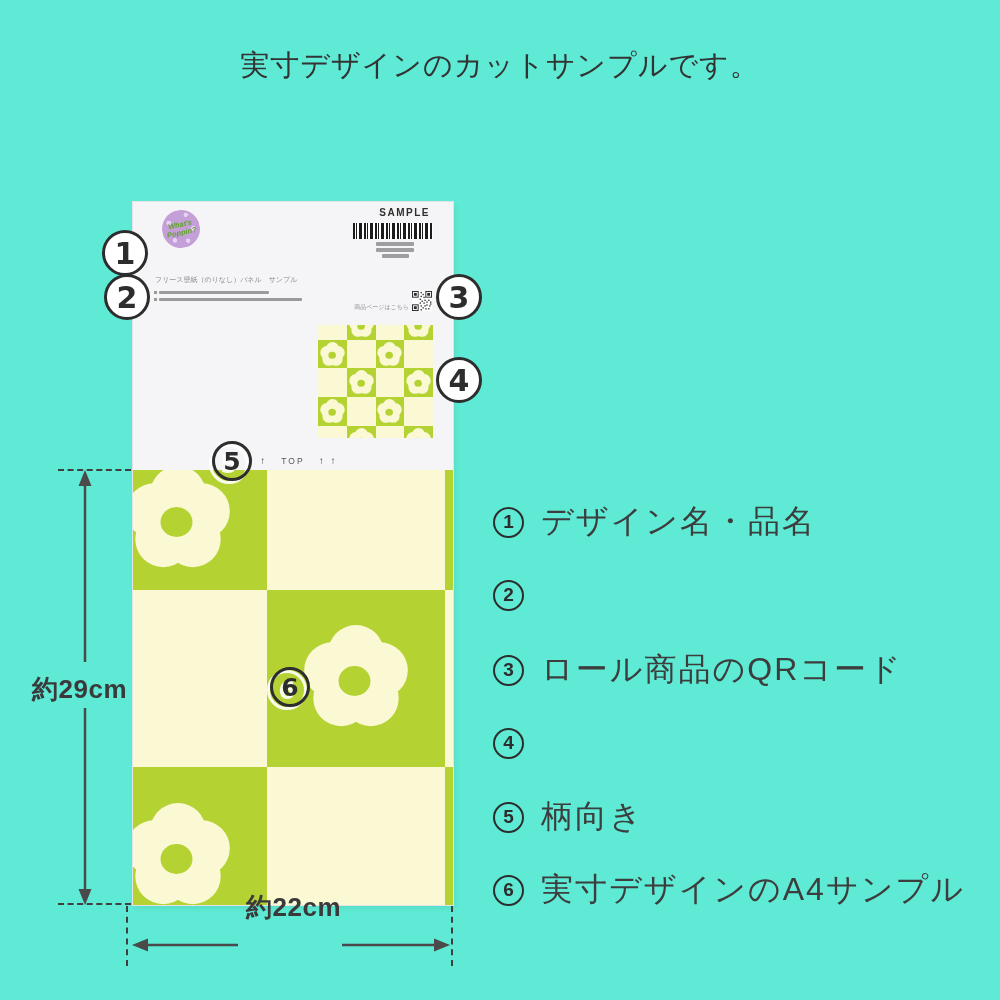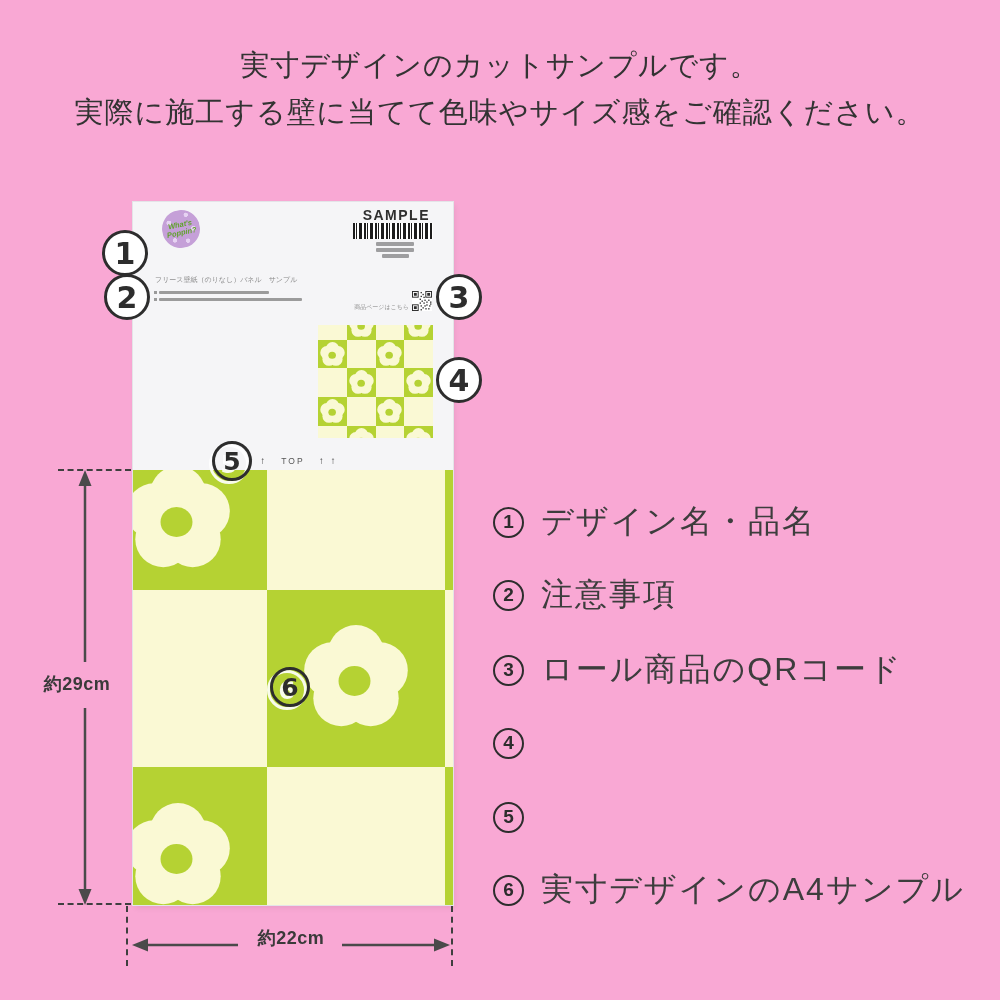--- a/index.html
+++ b/index.html
@@ -1,35 +1,35 @@
 <!DOCTYPE html>
 <html style="--green: #b5d233; --cream: #faf9d4; --cardbg: #f5f5f7; --badge: #c5a0d8; --badgetext: #61a22d; --stroke: #2d2d2d;"><head>
 <meta charset="utf-8">
 <style>
   html,body{margin:0;padding:0;background:#fff;}
-  .canvas{position:relative;width:1000px;height:1000px;background:#f9a8d4;overflow:hidden;
+  .canvas{position:relative;width:1000px;height:1000px;background:#5eead4;overflow:hidden;
           font-family:"Liberation Sans","DejaVu Sans",sans-serif;color:#333;}
   
   .heading{position:absolute;top:42px;left:0;width:1000px;text-align:center;
            font-size:29px;line-height:47px;letter-spacing:1px;color:#333;}
   
   .card{position:absolute;left:133px;top:202px;width:320px;height:703px;background:var(--cardbg);
         box-shadow:0 0 0 1px #e4e4e8, 2px 3px 6px rgba(0,0,0,.07);}
   .badge{position:absolute;left:29px;top:8px;width:38px;height:38px;border-radius:50%;
          transform:rotate(-12deg);display:flex;align-items:center;justify-content:center;
          background:
           radial-gradient(circle at 22% 28%, #e6d2f2 0 2.2px, transparent 2.6px),
           radial-gradient(circle at 70% 16%, #e6d2f2 0 2px, transparent 2.4px),
           radial-gradient(circle at 82% 55%, #e6d2f2 0 2.2px, transparent 2.6px),
           radial-gradient(circle at 28% 76%, #e6d2f2 0 2px, transparent 2.4px),
           radial-gradient(circle at 62% 84%, #e6d2f2 0 2px, transparent 2.4px),
           var(--badge);}
   .badge-text{color:var(--badgetext);font-size:7.5px;line-height:8px;font-weight:bold;
               font-style:italic;text-align:center;}
-  .sample-label{position:absolute;right:23px;top:5px;font-size:14px;font-weight:bold;
+  .sample-label{position:absolute;right:23px;top:5px;font-size:10px;font-weight:bold;
                 letter-spacing:1.5px;color:#2f2f2f;}
   .barcode{position:absolute;left:220px;top:21px;width:80px;height:16px;
            background:repeating-linear-gradient(90deg,#1c1c1c 0 2px,#fff 2px 3px,#1c1c1c 3px 4px,
            #fff 4px 6px,#1c1c1c 6px 9px,#fff 9px 11px);}
   .bc-bar{position:absolute;background:#9e9ea0;height:4px;border-radius:1px;}
   .b1{left:243px;top:40px;width:38px;} .b2{left:243px;top:46px;width:38px;} .b3{left:249px;top:52px;width:27px;}
   .product-title{position:absolute;left:22px;top:50px;font-size:12.5px;font-weight:bold;
                  color:#2e2e2e;letter-spacing:.5px;white-space:nowrap;}
   .product-subtitle{position:absolute;left:22px;top:73px;font-size:7px;color:#8a8a8a;white-space:nowrap;}
   .note-dot{position:absolute;width:2.5px;height:2.5px;background:#9b9b9b;}
@@ -54,24 +54,24 @@
   .cell-cream{background:var(--cream);} .cell-green{background:var(--green);}
   .pattern-inner .cell:first-child svg{transform:translateY(18px);}
   
   .hdash{position:absolute;width:73px;height:0;border-top:2px dashed #3f3f3f;}
   .hd1{left:58px;top:469px;} .hd2{left:58px;top:903px;}
   .vdash{position:absolute;height:60px;width:0;border-left:2px dashed #3f3f3f;}
   .vd1{left:126px;top:906px;} .vd2{left:451px;top:906px;}
   
   .dim-v{position:absolute;left:55px;top:465px;}
   .dim-h{position:absolute;left:125px;top:930px;}
-  .dim-label{position:absolute;font-size:18px;font-weight:bold;color:#3a3a3a;
-             text-align:center;letter-spacing:.5px;}
+  .dim-label{position:absolute;font-size:26px;font-weight:bold;color:#3a3a3a;
+             text-align:right;letter-spacing:.5px;}
   .dl-v{left:27px;top:672px;width:100px;}
-  .dl-h{left:241px;top:926px;width:100px;}
+  .dl-h{left:241px;top:890px;width:100px;}
   
   .marker{position:absolute;border-radius:50%;border:3px solid var(--stroke);color:var(--stroke);
           display:flex;align-items:center;justify-content:center;font-weight:bold;background:#fff;
           font-family:"DejaVu Sans","Liberation Sans",sans-serif;}
   .big{width:40px;height:40px;font-size:30px;}
   .small{width:34px;height:34px;font-size:25px;}
   .m1{left:102px;top:230px;} .m2{left:104px;top:274px;} .m3{left:436px;top:274px;} .m4{left:436px;top:357px;}
   .m5{left:212px;top:441px;} .m6{left:270px;top:667px;}
   .m5,.m6{background:transparent;filter:drop-shadow(-3px 3px 0 rgba(255,255,255,.9));}
   
@@ -82,21 +82,20 @@
               color:var(--stroke);flex:0 0 auto;}
   .legend-label{font-size:32px;color:#3d3d3d;letter-spacing:2px;white-space:nowrap;}
 </style>
 </head>
 <body>
 
 <div class="canvas">
 
   <div class="heading">
     <div>実寸デザインのカットサンプルです。</div>
-    <div>実際に施工する壁に当てて色味やサイズ感をご確認ください。</div>
   </div>
 
   <div class="card">
     <div class="badge">
       <div class="badge-text">
         <span>What's</span><br>
         <span>Poppin?</span>
       </div>
     </div>
     <div class="sample-label">SAMPLE</div>
@@ -380,30 +379,30 @@
   <div class="marker big m4">4</div>
   <div class="marker small m5">5</div>
   <div class="marker small m6">6</div>
 
   <div class="legend-item li1">
     <span class="legend-num">1</span>
     <span class="legend-label">デザイン名・品名</span>
   </div>
   <div class="legend-item li2">
     <span class="legend-num">2</span>
-    <span class="legend-label">注意事項</span>
   </div>
   <div class="legend-item li3">
     <span class="legend-num">3</span>
     <span class="legend-label">ロール商品のQRコード</span>
   </div>
   <div class="legend-item li4">
     <span class="legend-num">4</span>
   </div>
   <div class="legend-item li5">
     <span class="legend-num">5</span>
+    <span class="legend-label">柄向き</span>
   </div>
   <div class="legend-item li6">
     <span class="legend-num">6</span>
     <span class="legend-label">実寸デザインのA4サンプル</span>
   </div>
 
 </div>
 
 </body></html>

